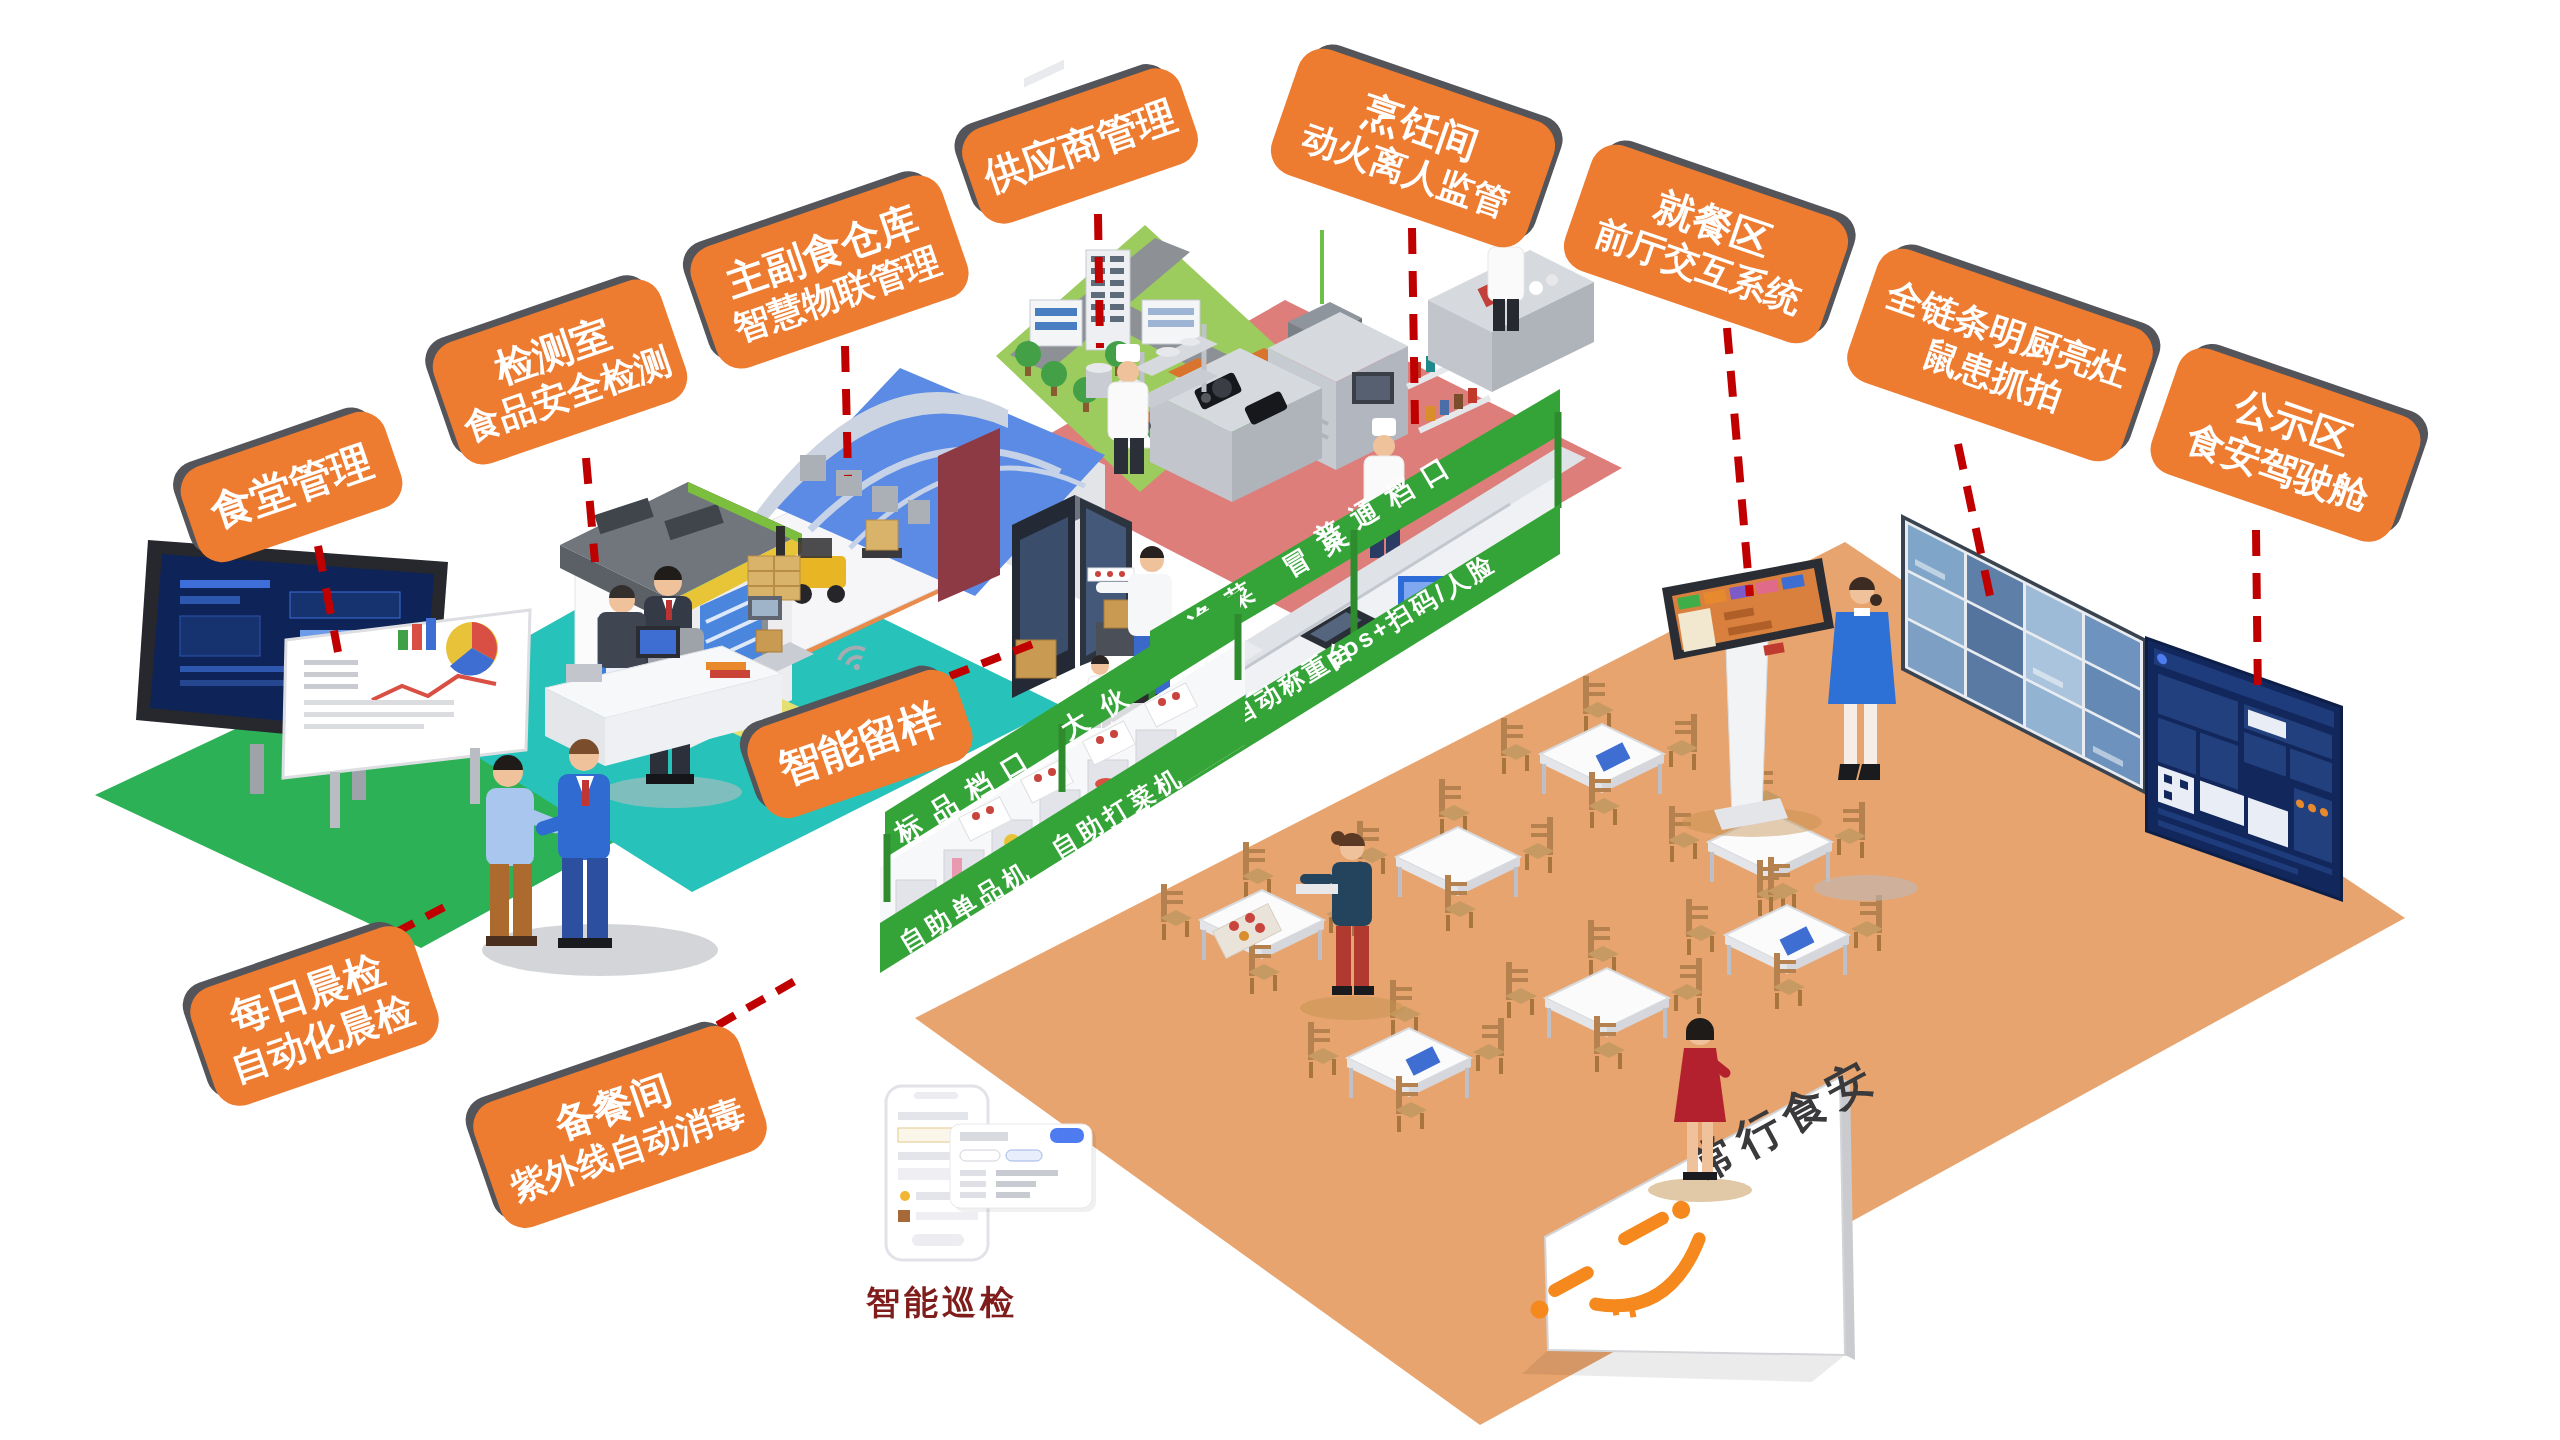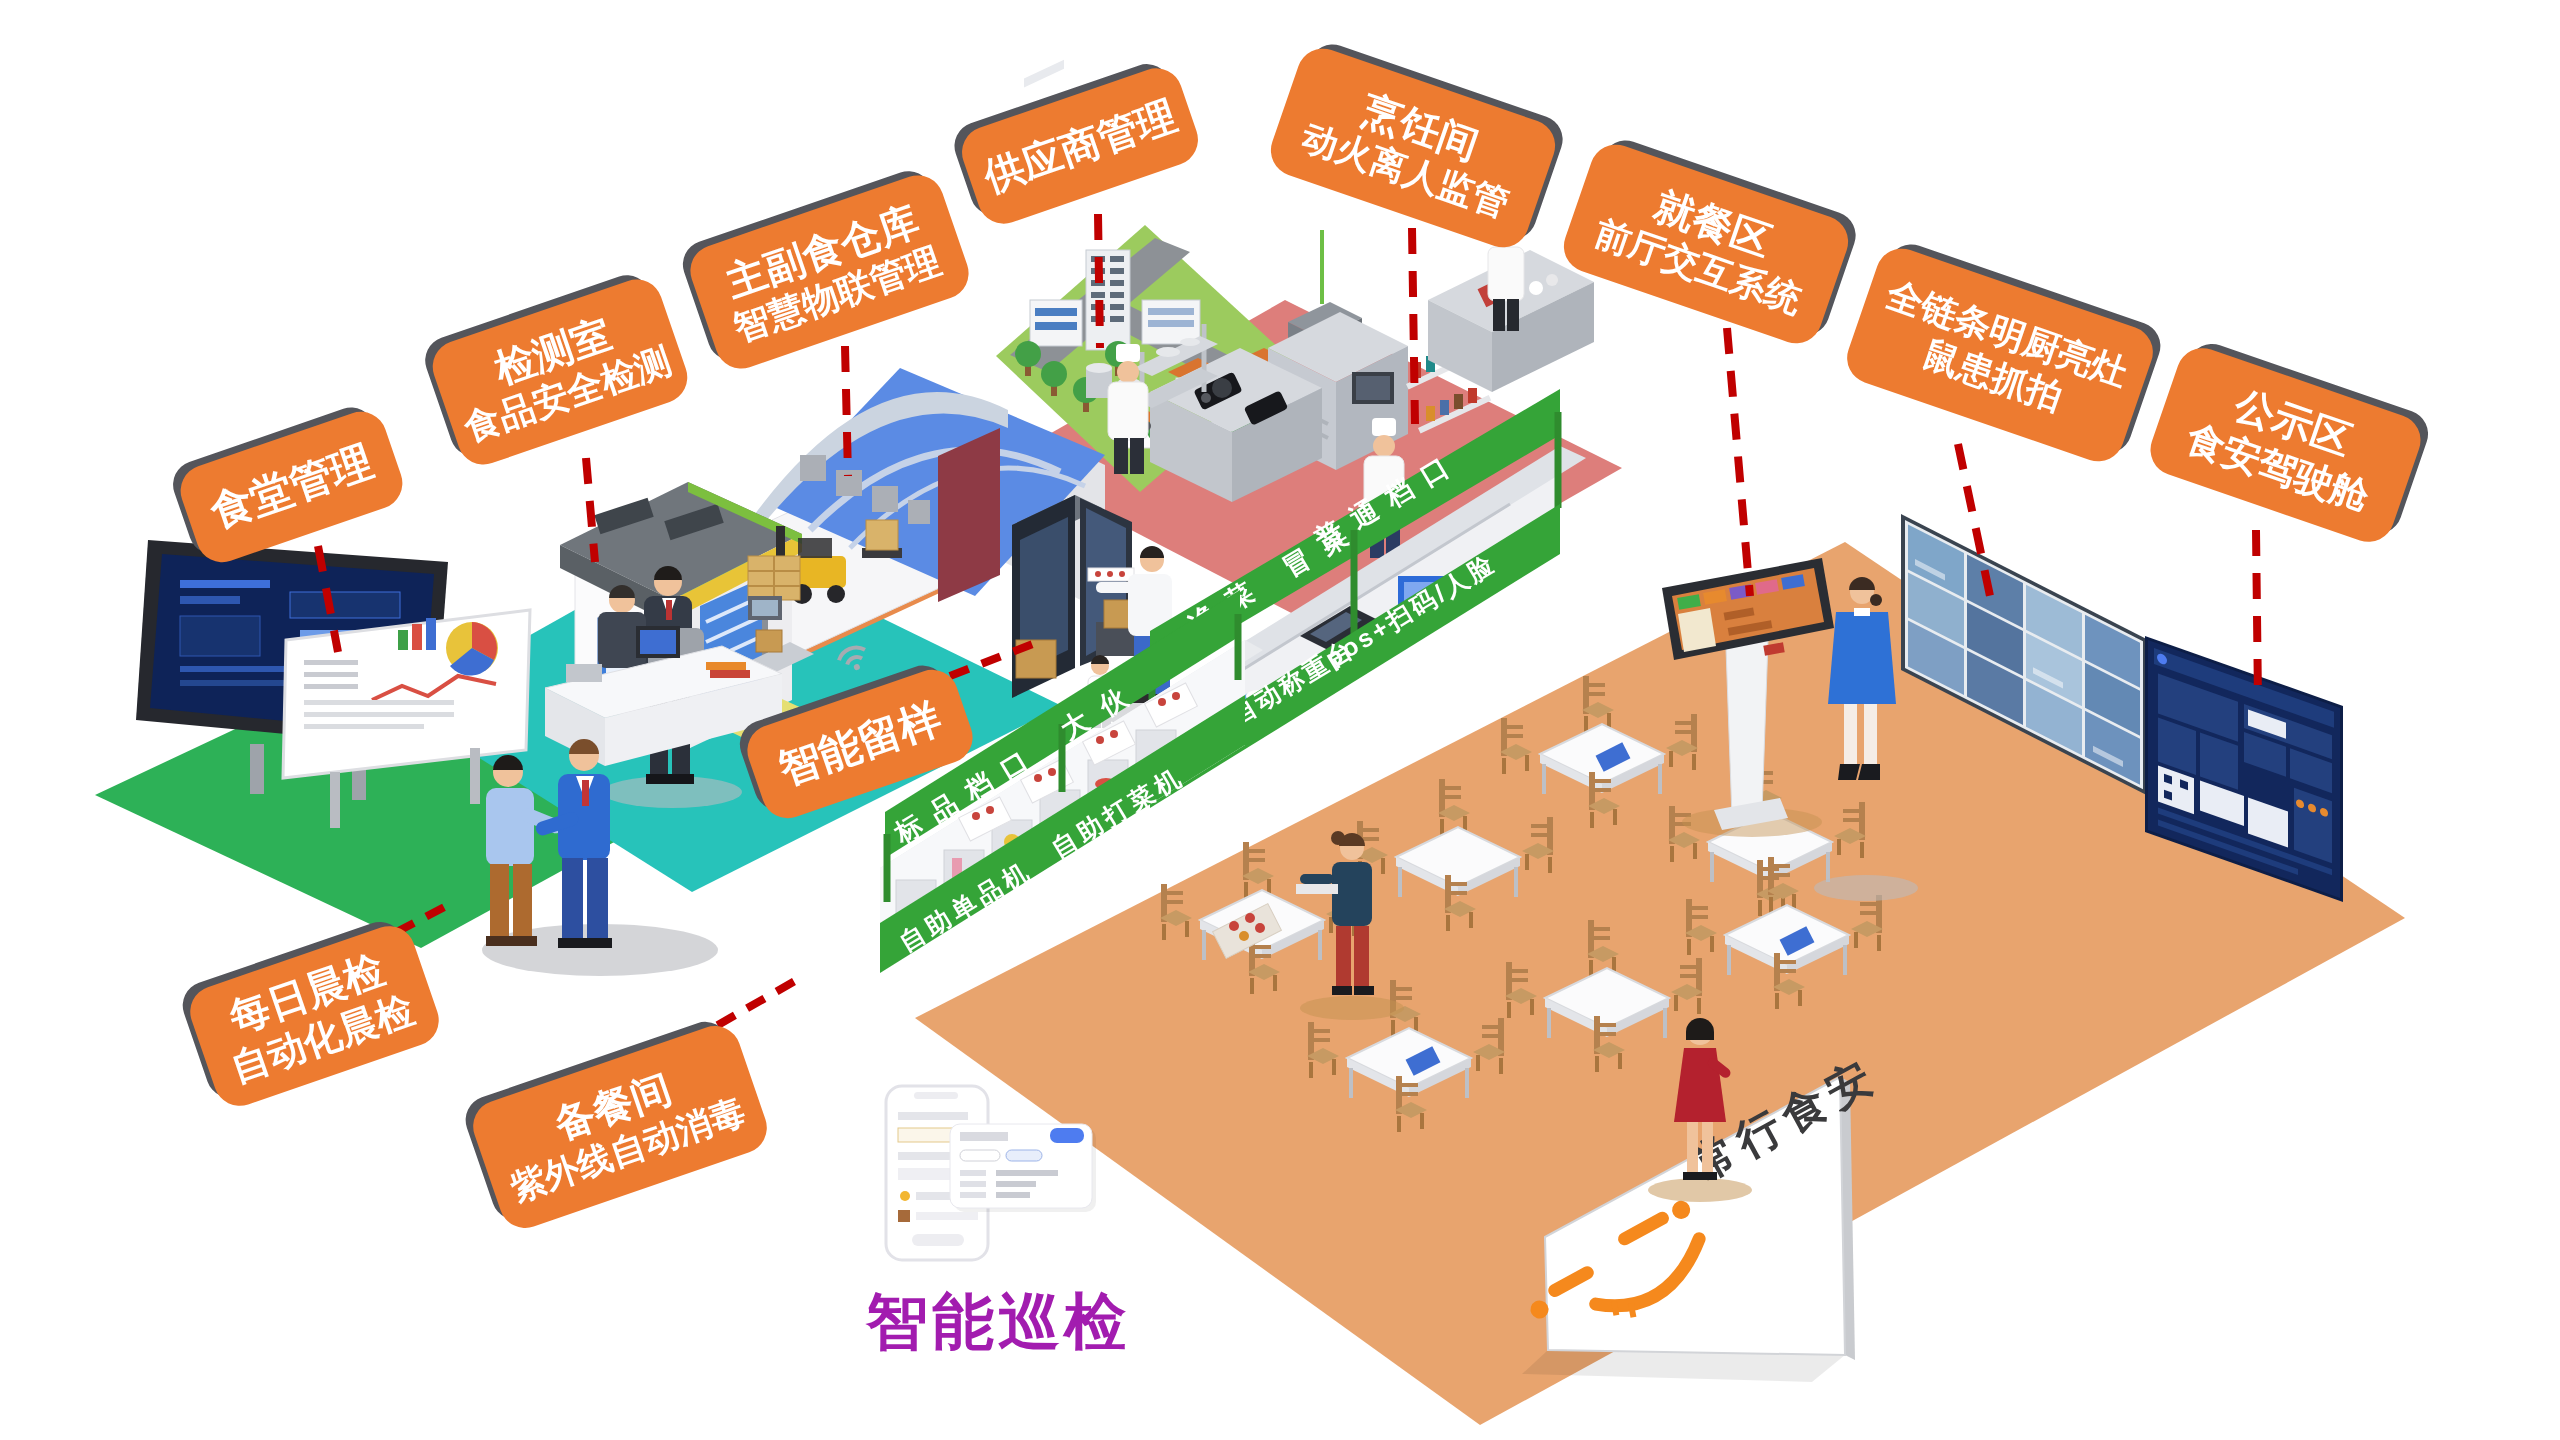--- a/index.html
+++ b/index.html
@@ -5,21 +5,21 @@
   html,body{margin:0;padding:0;background:#fff;}
   #stage{position:relative;width:2560px;height:1440px;background:#ffffff;overflow:hidden;
          font-family:"Liberation Sans","DejaVu Sans",sans-serif;}
   #scene{position:absolute;left:0;top:0;z-index:1;}
   .callout{position:absolute;display:flex;flex-direction:column;align-items:center;justify-content:center;
            background:#ED7B30;color:#fff;font-weight:bold;border-radius:26px;text-align:center;
            line-height:1.22;z-index:3;}
   .tl{transform:rotate(-19deg);box-shadow:-7px -9px 0 -2px #54555B;}
   .tr{transform:rotate(19deg);box-shadow:7px -9px 0 -2px #54555B;}
   .f42{font-size:42px}.f40{font-size:40px}.f38{font-size:38px}.f36{font-size:36px}.f35{font-size:35px}
-  #caption{position:absolute;left:866px;top:1280px;font-size:62px;font-weight:bold;color:#a21caf;
+  #caption{position:absolute;left:866px;top:1280px;font-size:34px;font-weight:bold;color:#7f1d1d;
            letter-spacing:4px;z-index:3;}
   .ctext{font-weight:bold;fill:#fff;}
 </style>
 </head>
 <body>
 
 <div id="stage">
 
 <svg id="scene" width="2560" height="1440" viewBox="0 0 2560 1440">
   <defs>

